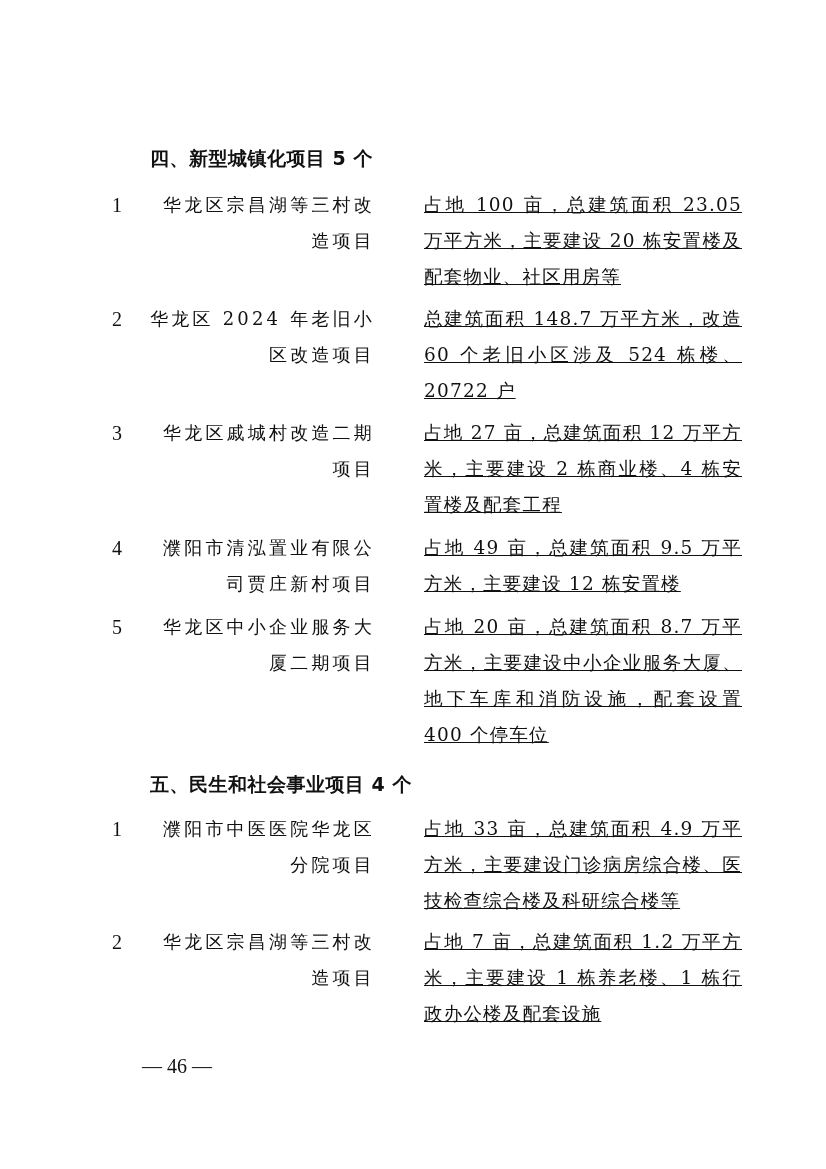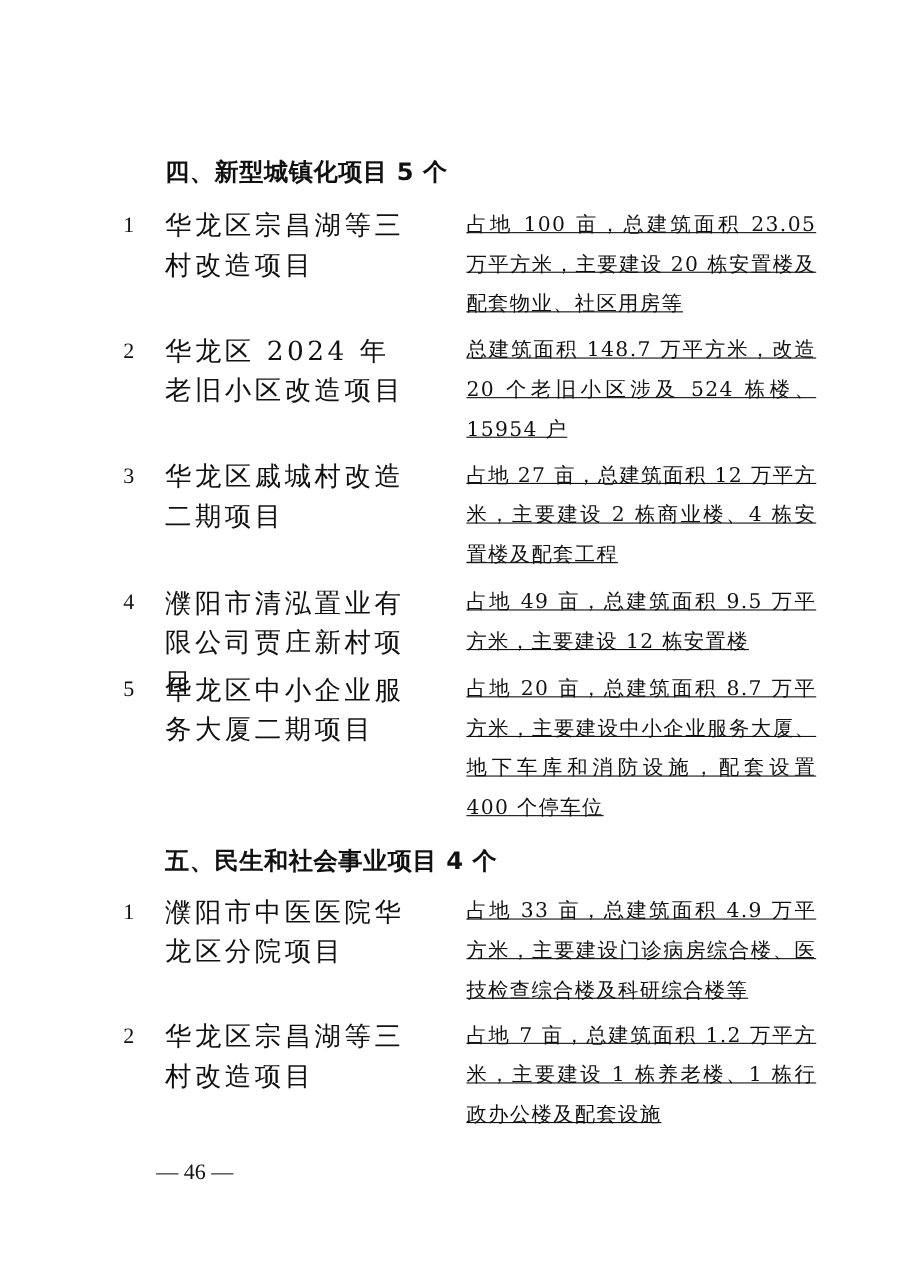--- a/index.html
+++ b/index.html
@@ -1,43 +1,43 @@
 <!DOCTYPE html>
 <html><head>
 <meta charset="utf-8">
 <style>
   html, body { margin: 0; padding: 0; background: #ffffff; }
   body { width: 826px; height: 1169px; position: relative; overflow: hidden;
          font-family: "DejaVu Serif", "Liberation Serif", serif; color: #111; }
   .page { position: absolute; left: 0; top: 0; width: 826px; height: 1169px; }
   .section-heading { position: absolute; left: 150px; font-family: "DejaVu Sans", "Liberation Sans", sans-serif;
-         font-size: 22px; font-weight: bold; letter-spacing: 0.5px; line-height: 24px; text-align: center; }
+         font-size: 19px; font-weight: bold; letter-spacing: 0.5px; line-height: 24px; text-align: center; }
   .row { position: absolute; left: 0; width: 826px; }
   .num { position: absolute; left: 112px; top: 0; font-family: "Liberation Serif", serif; font-size: 20px; line-height: 36px; }
-  .name { position: absolute; left: 150px; top: 0; width: 225px; font-size: 24px; line-height: 36px; letter-spacing: 3.2px; }
+  .name { position: absolute; left: 150px; top: 0; width: 225px; font-size: 18px; line-height: 36px; letter-spacing: 3.2px; text-align: right; }
   .desc { position: absolute; left: 424px; top: 0; width: 318px; font-size: 18.5px; line-height: 36px; letter-spacing: 1.2px; text-align: justify; text-decoration: underline; }
   .footer { position: absolute; left: 142px; top: 1055px; font-family: "Liberation Serif", serif; font-size: 20px; }
 </style>
 </head>
 <body>
 
 <div class="page">
 
   <div class="section-heading" style="top:146px;">四、新型城镇化项目 5 个</div>
 
   <div class="row" style="top:187px;">
     <span class="num">1</span>
     <div class="name">华龙区宗昌湖等三村改造项目</div>
     <div class="desc">占地 100 亩，总建筑面积 23.05 万平方米，主要建设 20 栋安置楼及配套物业、社区用房等</div>
   </div>
 
   <div class="row" style="top:301px;">
     <span class="num">2</span>
     <div class="name">华龙区 2024 年老旧小区改造项目</div>
-    <div class="desc">总建筑面积 148.7 万平方米，改造 20 个老旧小区涉及 524 栋楼、15954 户</div>
+    <div class="desc">总建筑面积 148.7 万平方米，改造 60 个老旧小区涉及 524 栋楼、20722 户</div>
   </div>
 
   <div class="row" style="top:415px;">
     <span class="num">3</span>
     <div class="name">华龙区戚城村改造二期项目</div>
     <div class="desc">占地 27 亩，总建筑面积 12 万平方米，主要建设 2 栋商业楼、4 栋安置楼及配套工程</div>
   </div>
 
   <div class="row" style="top:530px;">
     <span class="num">4</span>

